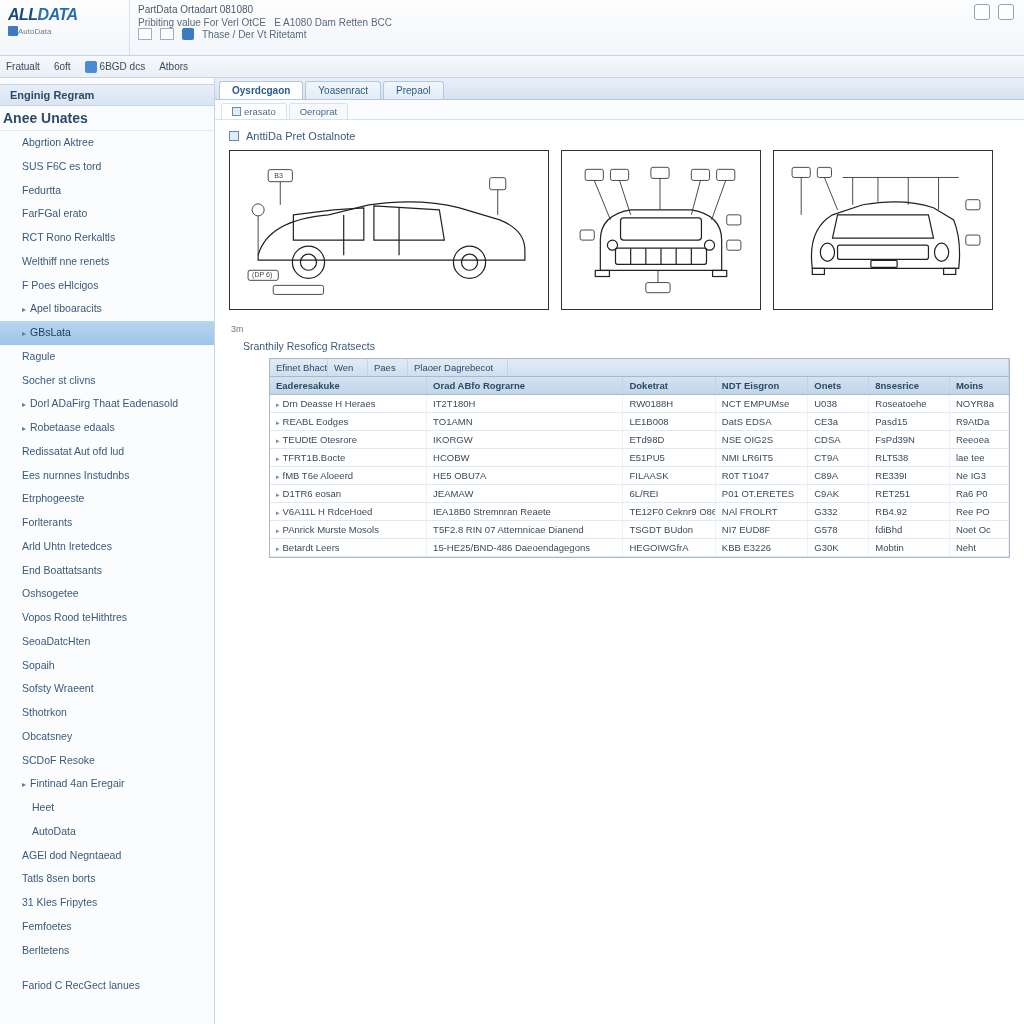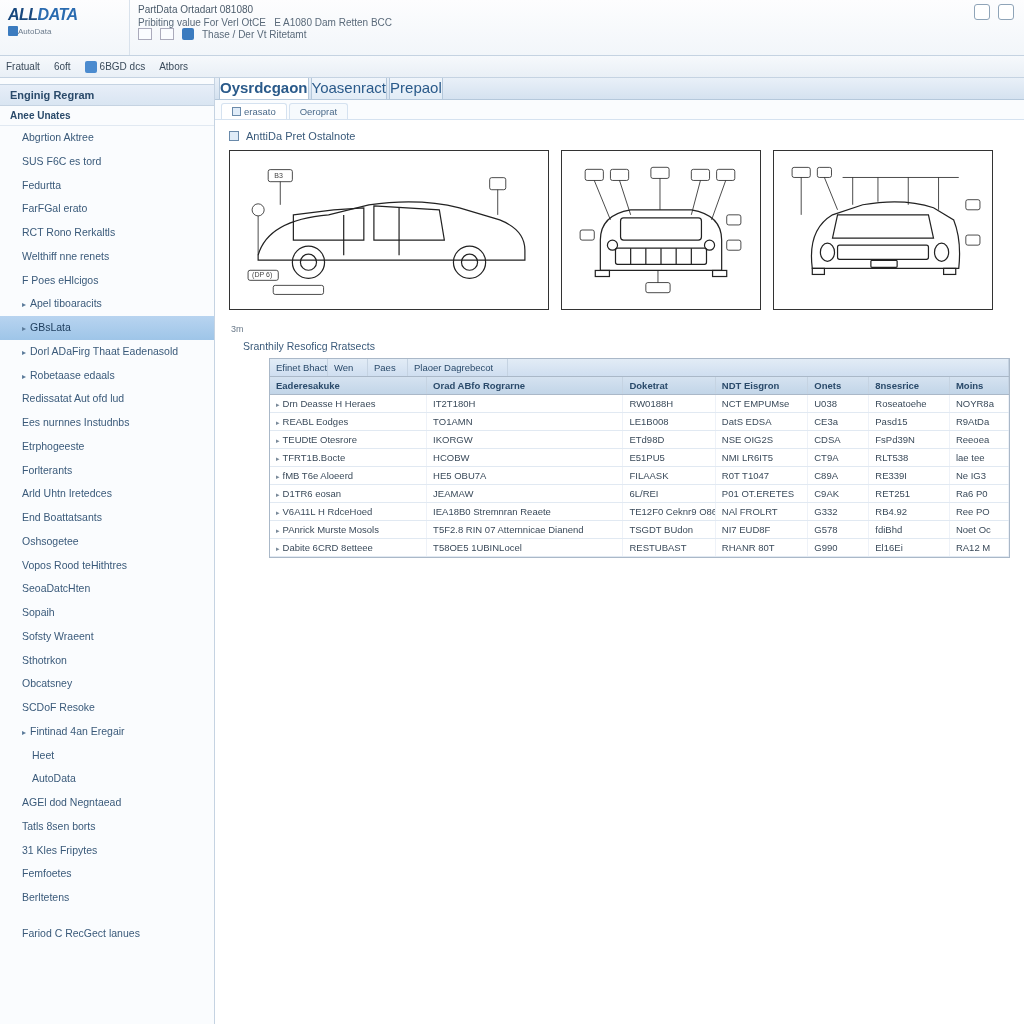--- a/index.html
+++ b/index.html
@@ -21,30 +21,30 @@
 .top-icons .ti { width: 16px; height: 16px; border: 1px solid #8fa4b8; border-radius: 3px; background: #fff; }
 
 .toolbar { height: 22px; background: linear-gradient(#f6f9fc,#e9eff6); border-bottom: 1px solid #c5d3e2; display: flex; align-items: center; padding: 0 6px; gap: 14px; font-size: 10px; color: #3a4a5a; }
 .toolbar .tb-item { display: flex; align-items: center; gap: 3px; cursor: pointer; }
 .tb-ico { width: 12px; height: 12px; background: #4b8bcf; border-radius: 2px; }
 
 .main { display: flex; height: calc(1024px - 56px - 22px); }
 
 .sidebar { width: 215px; border-right: 1px solid #c5d3e2; background: #fafcfe; overflow-y: auto; padding: 6px 0; }
 .sb-header { background: linear-gradient(#e7eef8,#d9e5f2); border-top: 1px solid #c5d3e2; border-bottom: 1px solid #c5d3e2; padding: 4px 10px; font-size: 11px; font-weight: bold; color: #2a4a6a; }
-.sb-subheader { padding: 4px 10px; font-size: 10px; font-weight: bold; color: #2a4a6a; border-bottom: 1px solid #e1e9f2; }
+.sb-subheader { padding: 4px 3px; font-size: 14px; font-weight: bold; color: #2a4a6a; border-bottom: 1px solid #e1e9f2; }
 .sb-item { padding: 4px 10px 4px 22px; font-size: 10.5px; color: #3a5a7a; cursor: pointer; line-height: 1.5; }
 .sb-item.indent { padding-left: 32px; }
 .sb-item.sel { background: linear-gradient(#b8d4f0,#9ec5e8); color: #1a3a5a; }
 .sb-item.caret::before { content: "▸"; font-size: 8px; margin-right: 4px; color: #5a7a9a; }
 
 .content { flex: 1; overflow: hidden; display: flex; flex-direction: column; }
 
 .tabs { display: flex; height: 22px; background: linear-gradient(#e9f0f8,#d5e2f0); border-bottom: 1px solid #b5c8db; padding-left: 4px; gap: 2px; align-items: flex-end; }
-.tab { padding: 3px 0; font-size: 15px; color: #2a5a8a; border: 1px solid #b5c8db; border-bottom: none; background: linear-gradient(#f2f7fc,#e2ecf6); border-radius: 3px 3px 0 0; cursor: pointer; }
+.tab { padding: 3px 12px; font-size: 10px; color: #2a5a8a; border: 1px solid #b5c8db; border-bottom: none; background: linear-gradient(#f2f7fc,#e2ecf6); border-radius: 3px 3px 0 0; cursor: pointer; }
 .tab.active { background: #fff; font-weight: bold; }
 
 .subtabs { display: flex; height: 20px; border-bottom: 1px solid #d5e2f0; padding-left: 6px; gap: 2px; align-items: flex-end; background: #fafcfe; }
 .subtab { padding: 2px 10px; font-size: 9.5px; color: #4a6a8a; border: 1px solid #d5e2f0; border-bottom: none; background: #f6fafd; border-radius: 3px 3px 0 0; cursor: pointer; display: flex; gap: 3px; align-items: center; }
 .subtab.active { background: #fff; margin-top: 16px; }
 .sq { width: 9px; height: 9px; border: 1px solid #6a8aaa; background: #e0ecf8; }
 
 .page { flex: 1; overflow-y: auto; padding: 10px 14px; }
 .section-title { font-size: 11px; color: #3a5a7a; margin-bottom: 8px; display: flex; align-items: center; gap: 7px; }
 .section-title .sq { width: 10px; height: 10px; }
@@ -133,20 +133,24 @@
         <div class="sb-item">Abgrtion Aktree</div>
         <div class="sb-item">SUS F6C es tord</div>
         <div class="sb-item">Fedurtta</div>
         <div class="sb-item">FarFGal erato</div>
         <div class="sb-item">RCT Rono Rerkaltls</div>
         <div class="sb-item">Welthiff nne renets</div>
         <div class="sb-item">F Poes eHlcigos</div>
       </div>
     <div class="sb-item caret">Apel tiboaracits</div>
     <div class="sb-item caret sel">GBsLata</div>
+    <div id="sb-block2">
+        <div class="sb-item">Ragule</div>
+        <div class="sb-item">Socher st clivns</div>
+      </div>
     <div class="sb-item caret">Dorl ADaFirg Thaat Eadenasold</div>
     <div class="sb-item caret">Robetaase edaals</div>
     <div id="sb-block3">
         <div class="sb-item">Redissatat Aut ofd lud</div>
         <div class="sb-item">Ees nurnnes Instudnbs</div>
         <div class="sb-item">Etrphogeeste</div>
         <div class="sb-item">Forlterants</div>
         <div class="sb-item">Arld Uhtn Iretedces</div>
         <div class="sb-item">End Boattatsants</div>
         <div class="sb-item">Oshsogetee</div>
@@ -374,26 +378,26 @@
             <div class="grid-row">
               <div class="grc c0 caret">PAnrick Murste Mosols</div>
               <div class="grc c1">T5F2.8 RIN 07 Atternnicae Dianend</div>
               <div class="grc c2">TSGDT BUdon</div>
               <div class="grc c3">NI7 EUD8F</div>
               <div class="grc c4">G578</div>
               <div class="grc c5">fdiBhd</div>
               <div class="grc c6">Noet Oc</div>
             </div>
             <div class="grid-row">
-              <div class="grc c0 caret">Dabite 6CRD 8etteee</div>
-              <div class="grc c1">T58OE5 1UBINLocel</div>
-              <div class="grc c2">RESTUBAST</div>
-              <div class="grc c3">RHANR 80T</div>
-              <div class="grc c4">G990</div>
-              <div class="grc c5">El16Ei</div>
-              <div class="grc c6">RA12 M</div>
+              <div class="grc c0 caret">Betardt Leers</div>
+              <div class="grc c1">15-HE25/BND-486   Daeoendagegons</div>
+              <div class="grc c2">HEGOIWGfrA</div>
+              <div class="grc c3">KBB E3226</div>
+              <div class="grc c4">G30K</div>
+              <div class="grc c5">Mobtin</div>
+              <div class="grc c6">Neht</div>
             </div>
           </div>
       </div>
 
     </div>
   </div>
 </div>
 
 </body></html>

